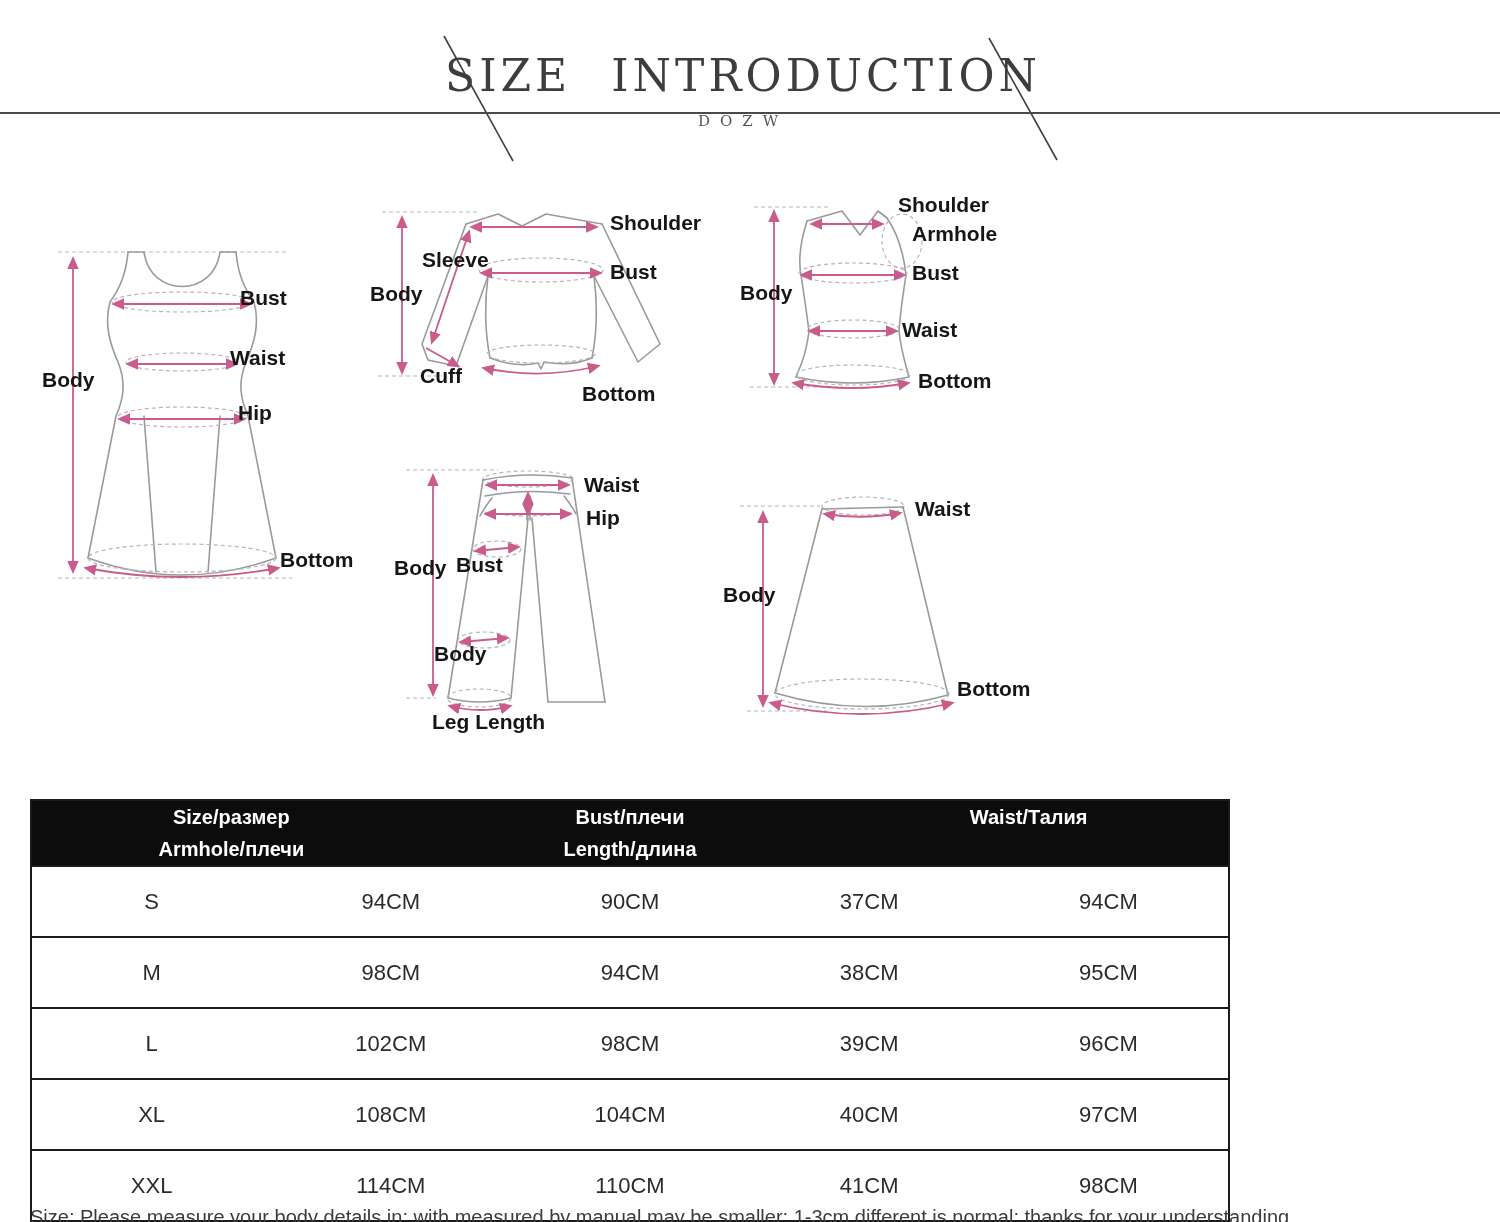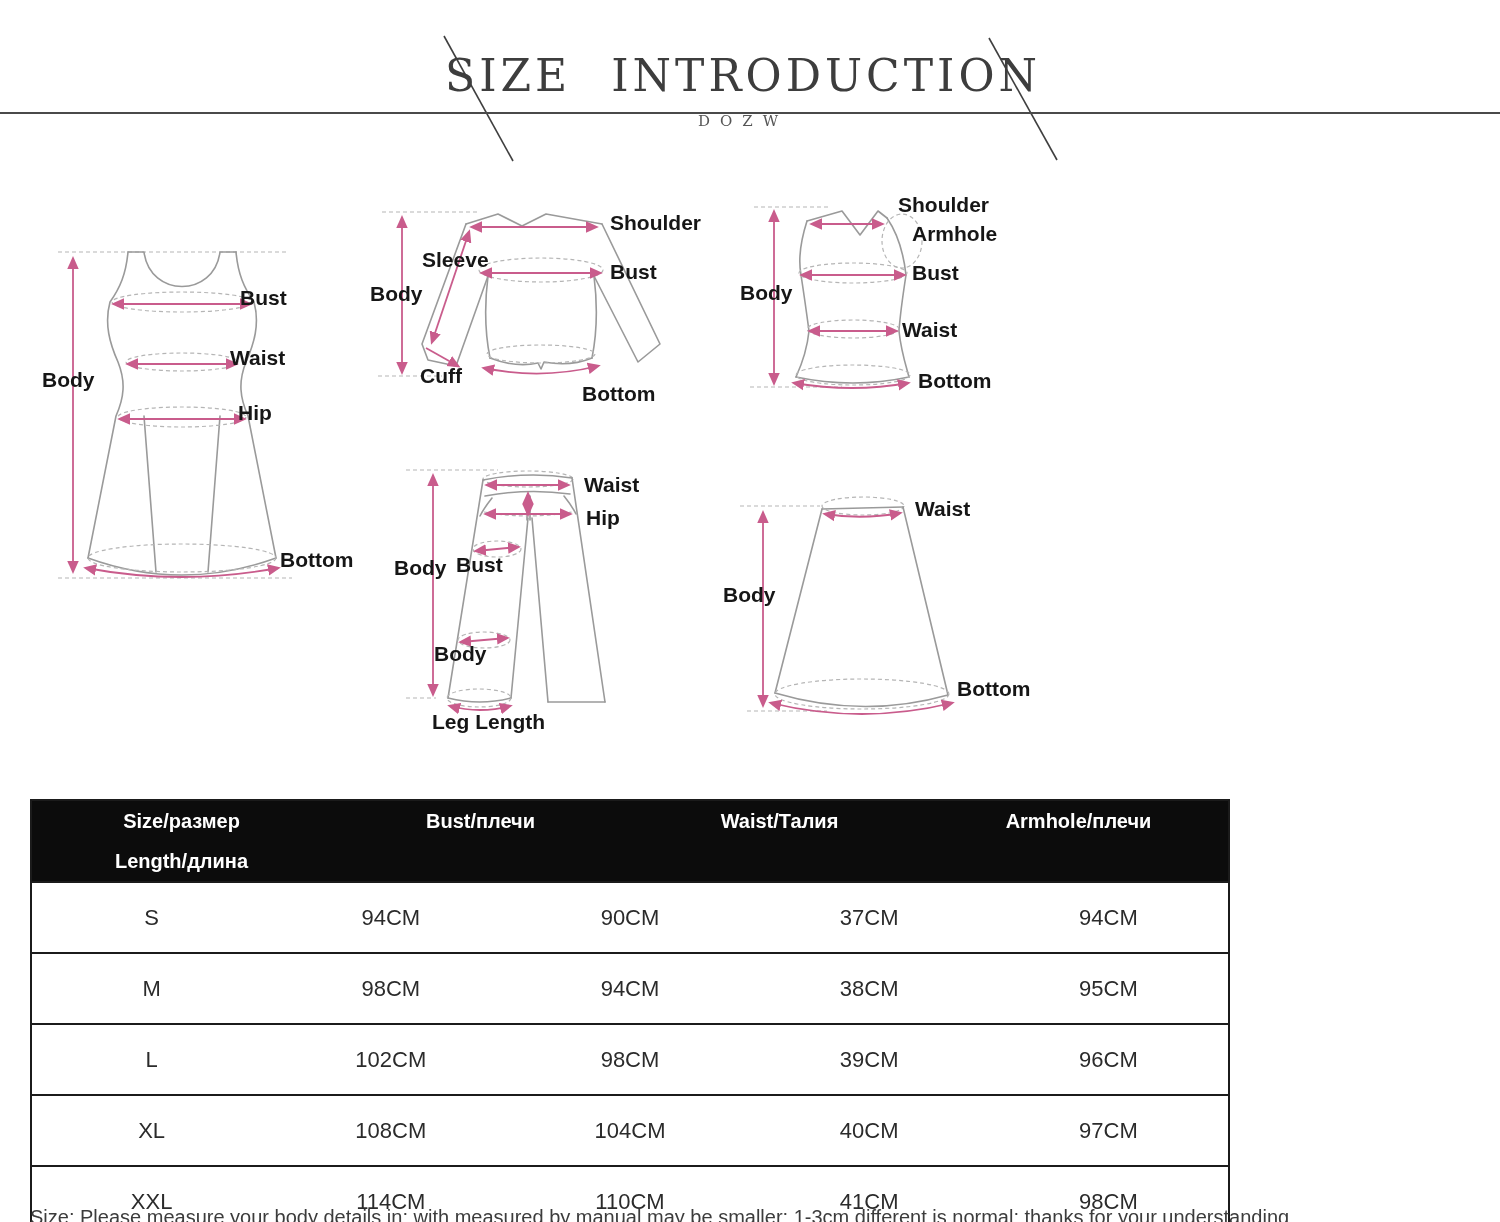--- a/index.html
+++ b/index.html
@@ -16,22 +16,22 @@
   
   .diagram{position:absolute;}
   .diagram svg{position:absolute;left:0;top:0;}
   .dlabel{position:absolute;font-weight:700;font-size:21px;color:#161616;white-space:nowrap;
           font-family:"Liberation Sans",sans-serif;}
   .out{fill:none;stroke:#9a9a9a;stroke-width:1.6;stroke-linejoin:round;stroke-linecap:round;}
   .dash{fill:none;stroke:#b5b5b5;stroke-width:1.2;stroke-dasharray:4 3;}
   .pink{fill:none;stroke:#c95c8c;stroke-width:1.8;}
   
   .size-table{position:absolute;left:30px;top:799px;width:1196px;border:2px solid #1b1b1b;background:#fff;}
-  .thead{display:grid;grid-template-columns:repeat(4,1fr);background:#0c0c0c;color:#fff;
-         height:80px;align-items:center;text-align:center;font-weight:700;font-size:20px;}
+  .thead{display:grid;grid-template-columns:repeat(3,1fr);background:#0c0c0c;color:#fff;
+         height:64px;align-items:center;text-align:center;font-weight:700;font-size:20px;}
   .trow{display:grid;grid-template-columns:repeat(5,1fr);height:69px;align-items:center;
         text-align:center;font-size:22px;color:#2b2b2b;border-top:2px solid #1b1b1b;background:#fff;}
   .thead div,.trow div{line-height:1;}
   
   .footnote{position:absolute;left:30px;top:1206px;font-size:20px;color:#3c3c3c;white-space:nowrap;}
 </style>
 </head>
 <body>
 
 <div class="page">

